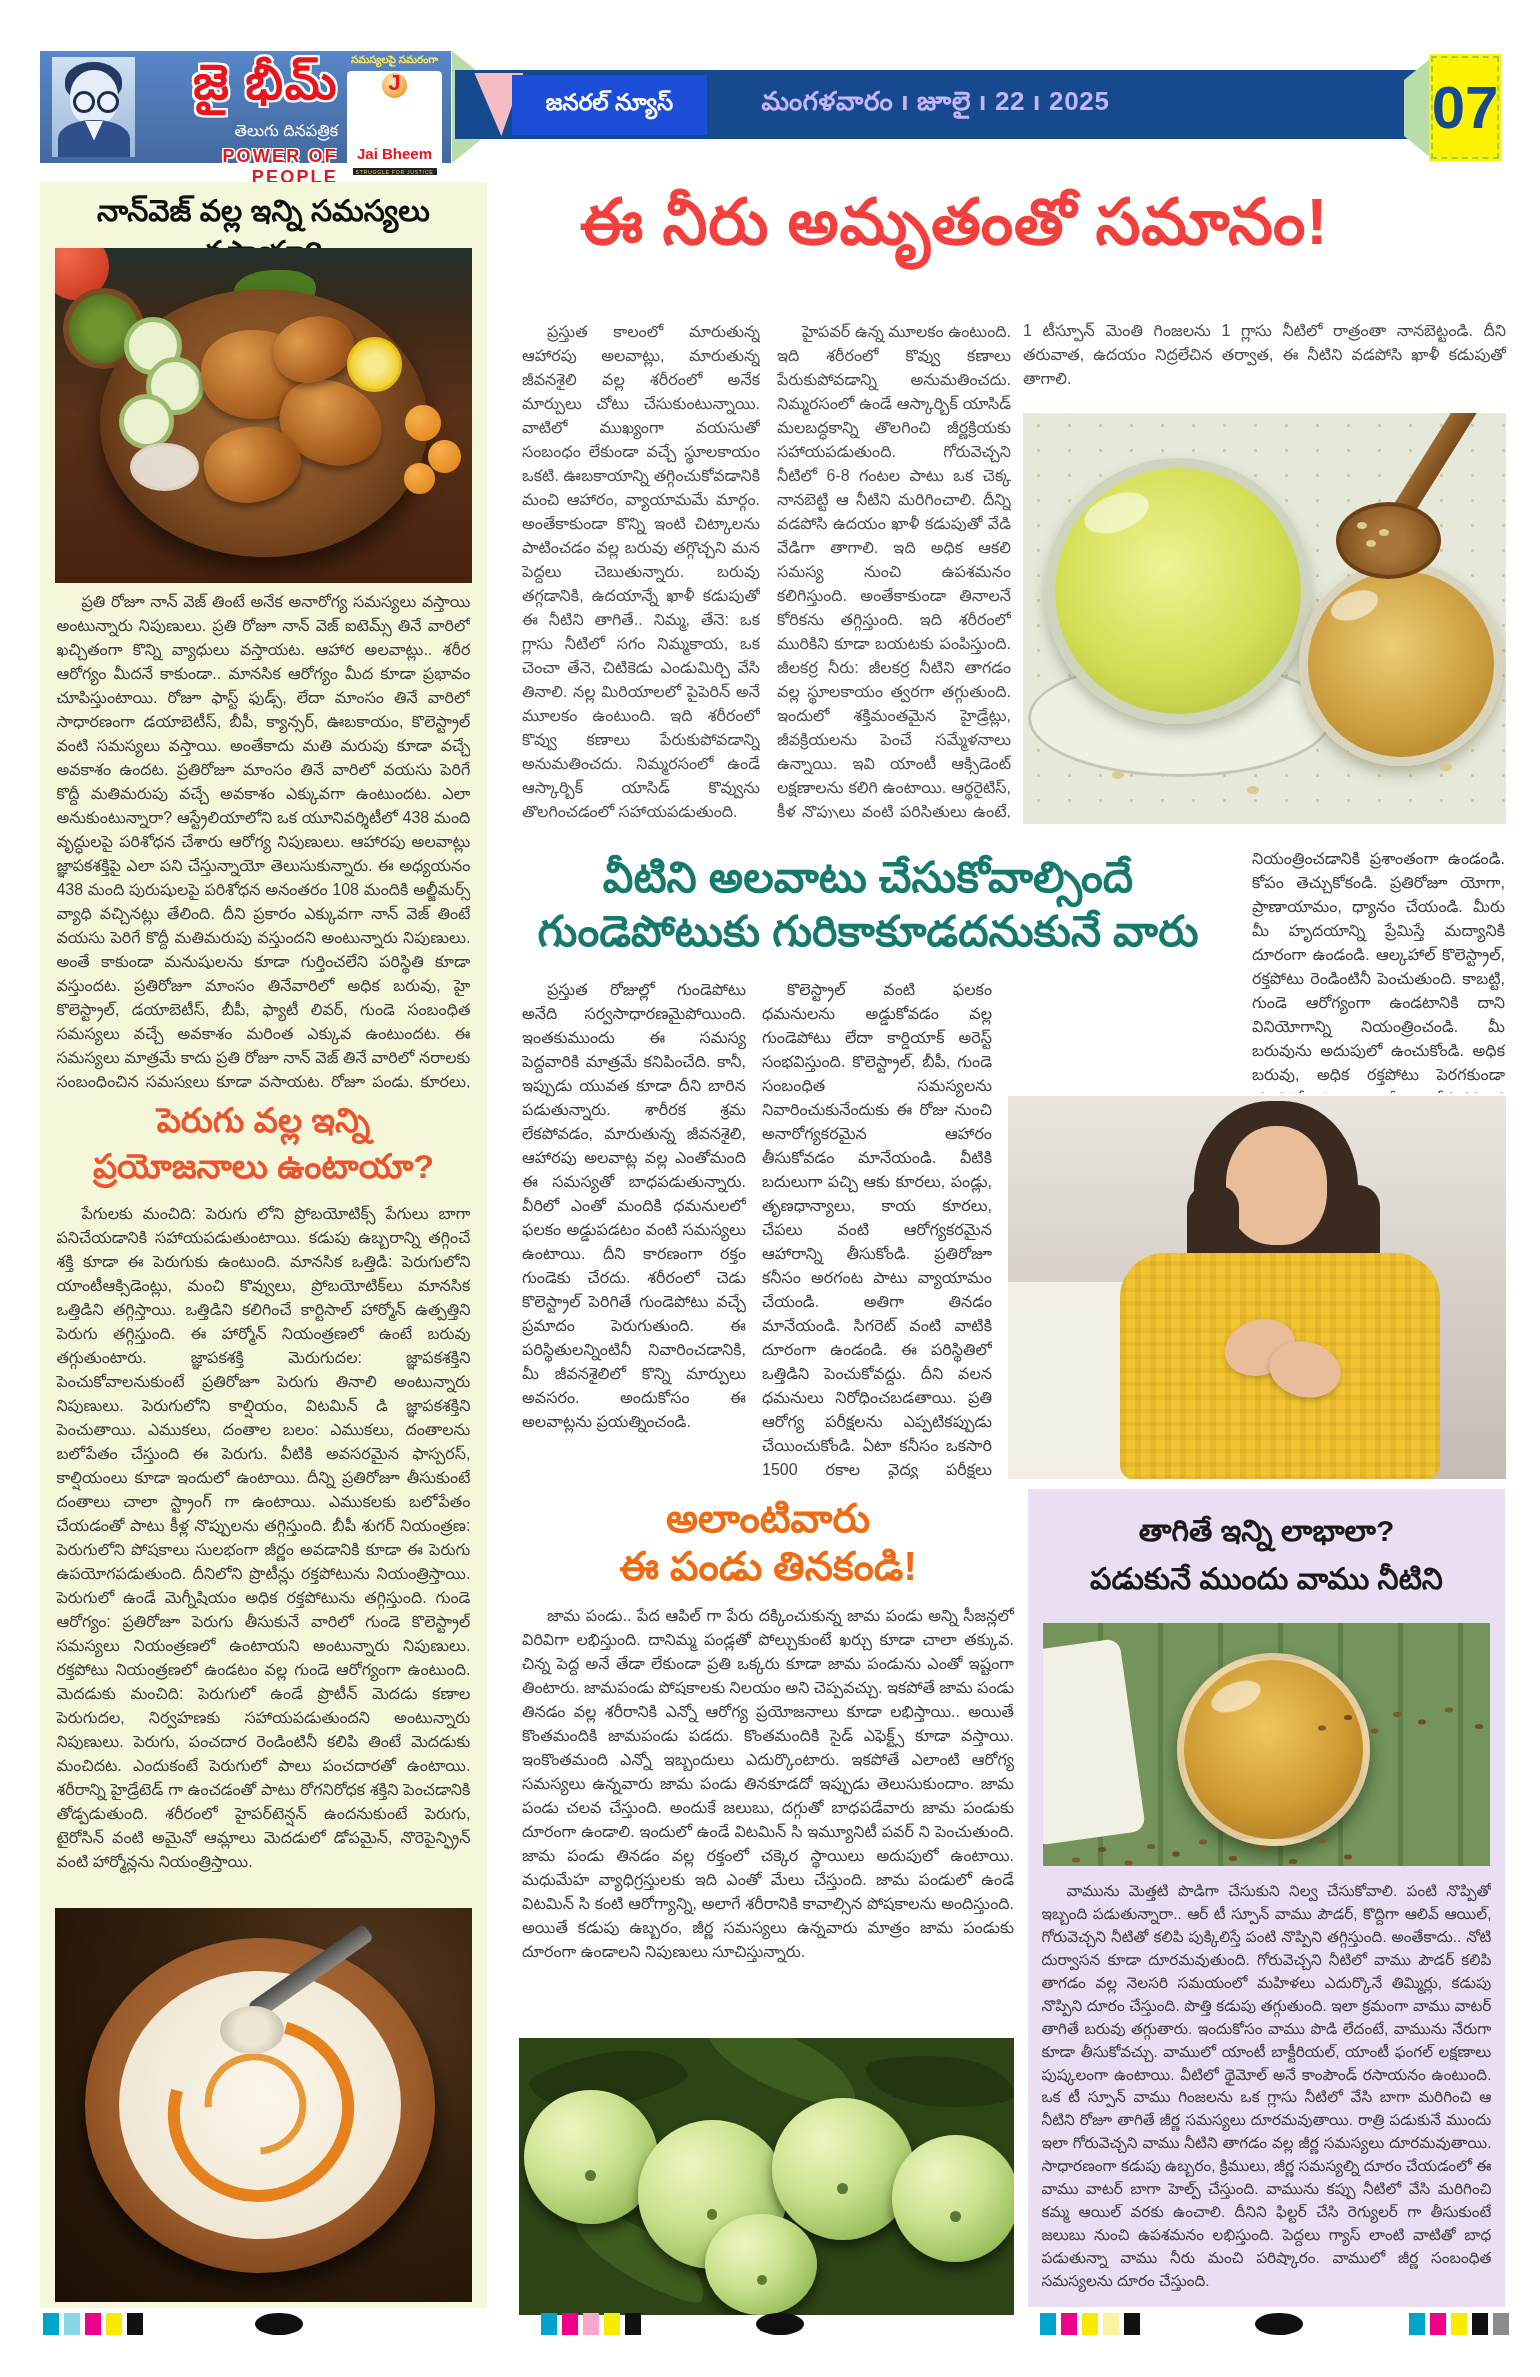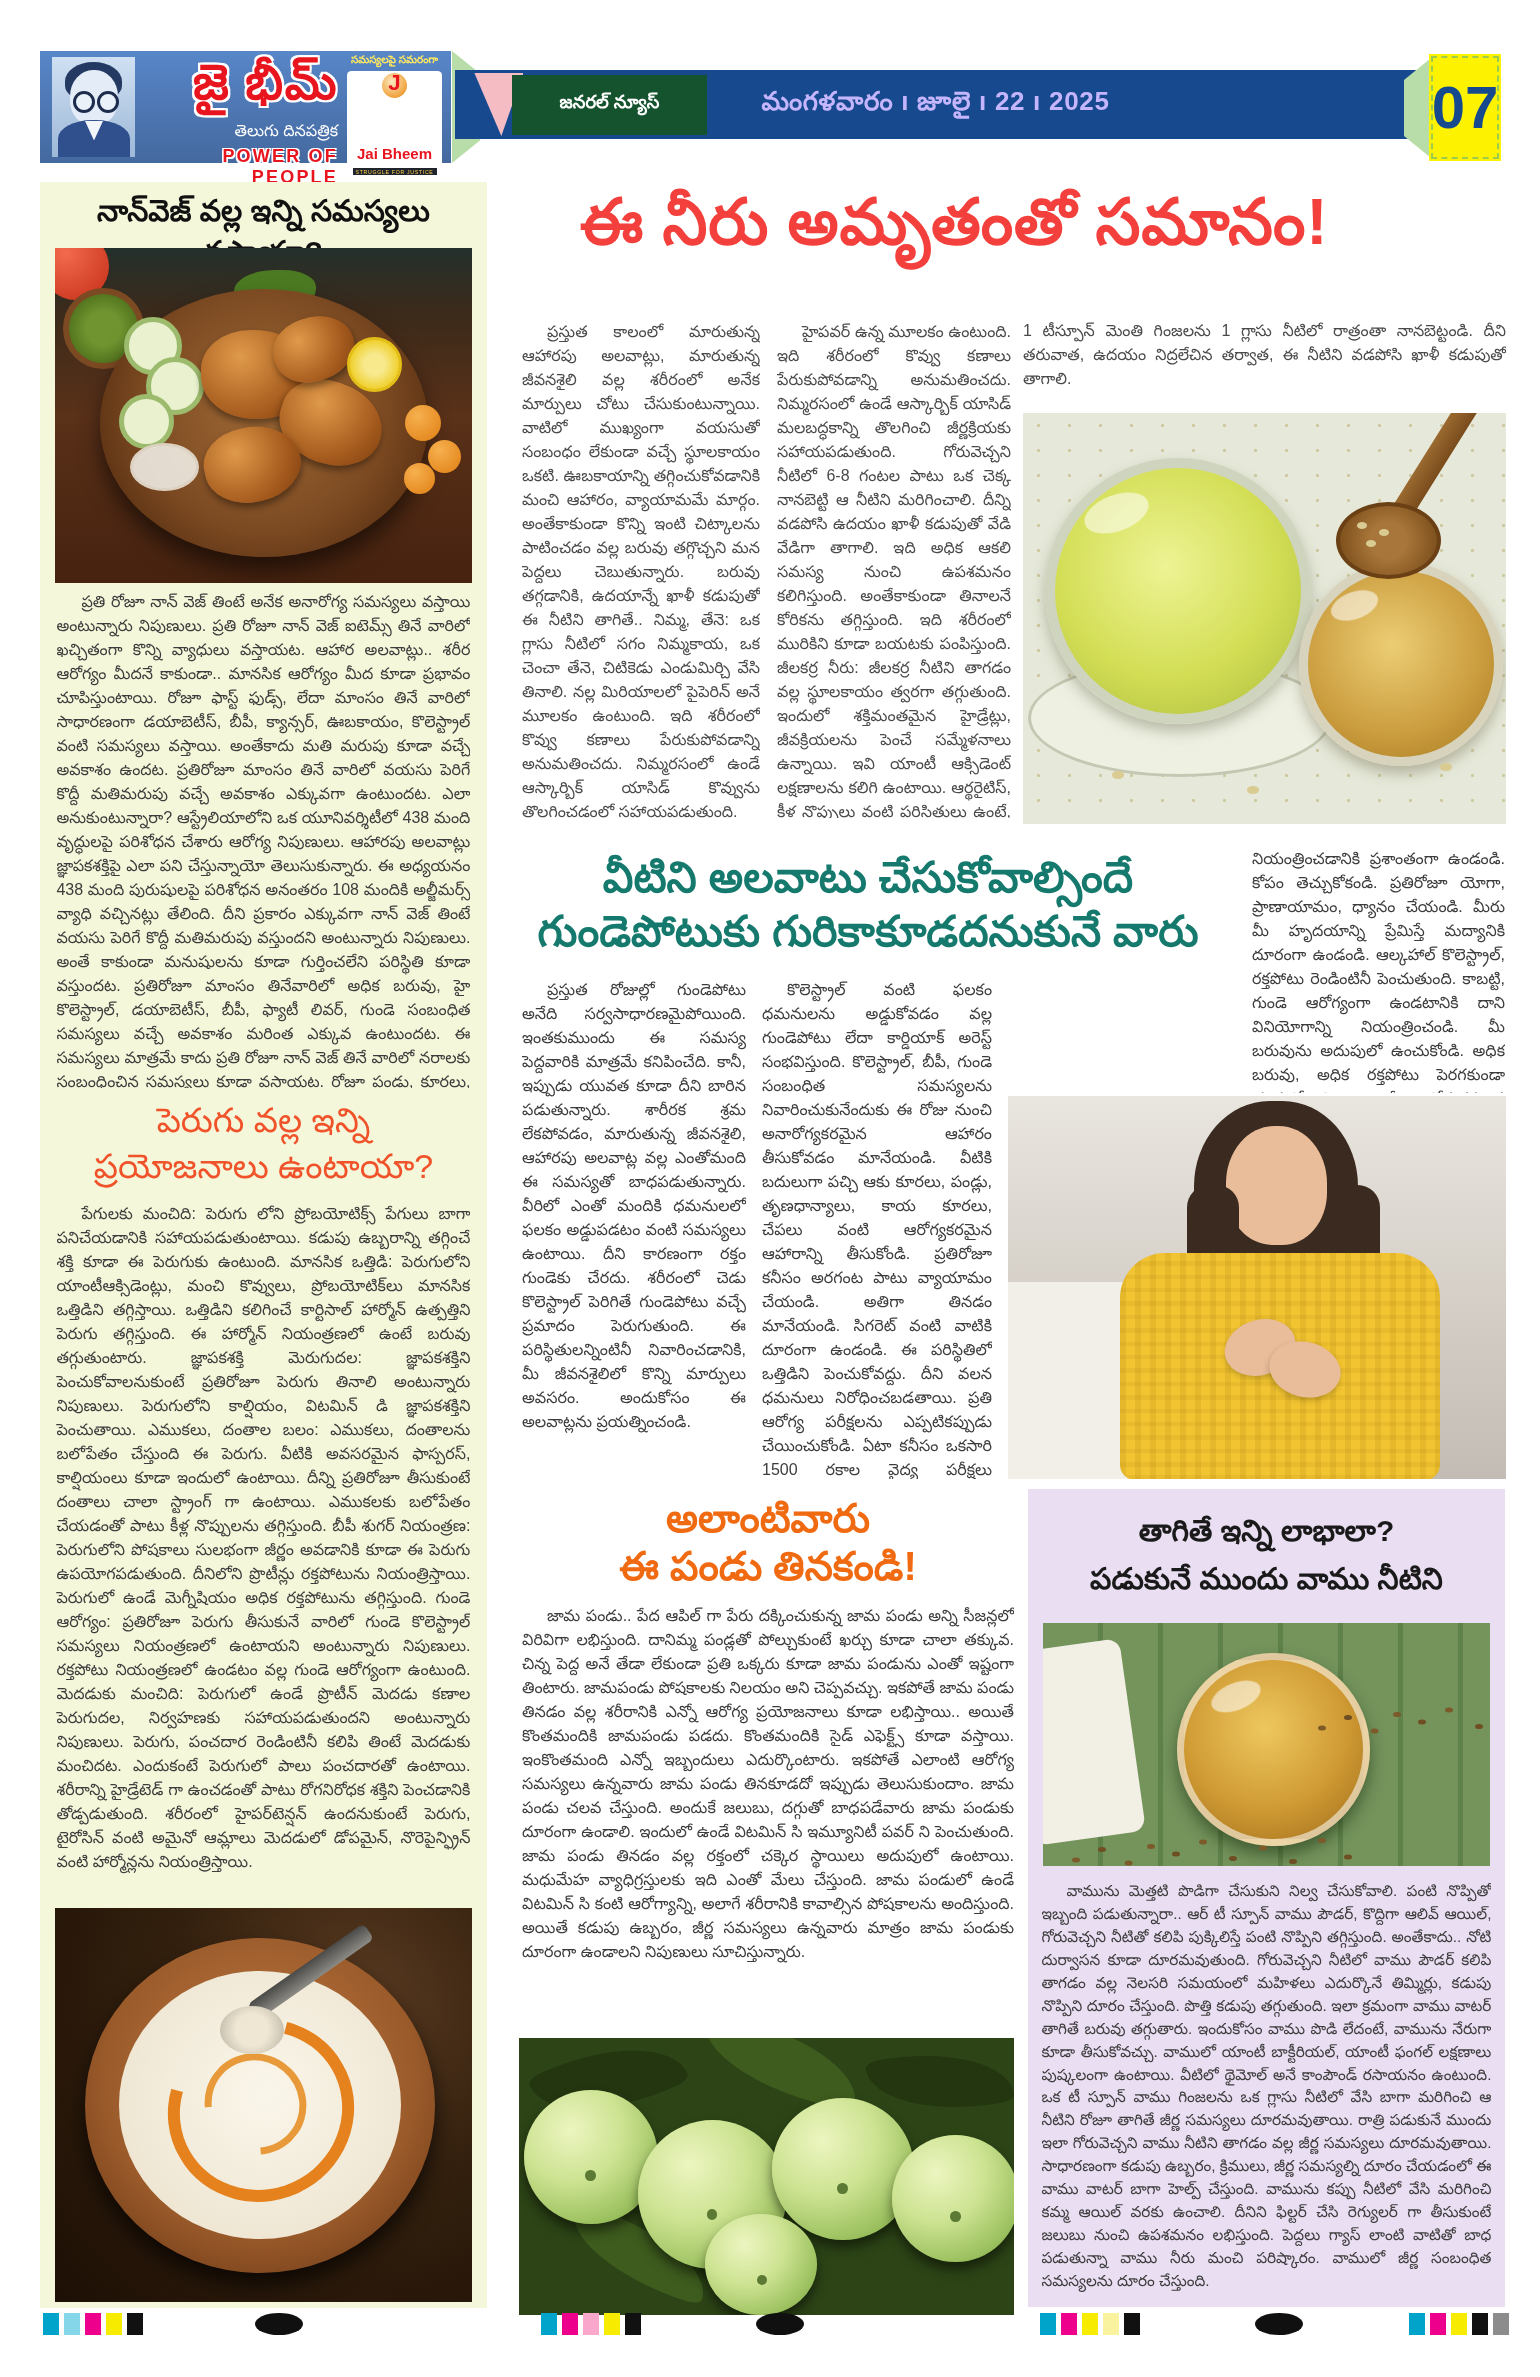--- a/index.html
+++ b/index.html
@@ -25,36 +25,36 @@
   .slogan{font-size:10.4px;color:#ffe95e;font-weight:bold;}
   .tv-box{margin:3px auto 1.5px auto;width:92px;background:#ffffff;border-radius:4.5px;padding:2.2px 1.5px;}
   .tv-emblem{width:25px;height:25px;margin:0 auto;border-radius:50%;background:radial-gradient(circle at 40% 35%,#fde9c0,#f0a23c 70%,#d87818);position:relative;}
   .tv-emblem span{position:absolute;left:0;right:0;top:-3px;color:#e8141e;font-weight:bold;font-size:22.4px;}
   .tv-name{color:#e8141e;font-weight:bold;font-size:15px;line-height:16.4px;margin-top:48px;}
   .tv-strip{background:#20242c;color:#ffd24a;font-size:5.2px;letter-spacing:0.7px;display:inline-block;padding:0.7px 3px;}
   .tv-suffix{color:#e8141e;font-weight:bold;font-size:9px;display:inline-block;margin-left:1.5px;}
   .mast-fold{left:452px;top:51px;width:28px;height:112px;background:#b9dda8;clip-path:polygon(0 0,100% 20%,100% 80%,0 100%);}
   .topbar{left:455px;top:70px;width:961px;height:69px;background:#17498f;}
   .pink-tri{left:19.4px;top:3px;width:49px;height:63px;background:#f6bcc4;clip-path:polygon(0 0,100% 0,55% 100%);}
-  .section-box{left:57px;top:4.5px;width:195px;height:60px;background:#14532d;display:flex;align-items:center;justify-content:center;
-    color:#ffffff;font-weight:bold;font-size:18px;}
+  .section-box{left:57px;top:4.5px;width:195px;height:60px;background:#1d4ed8;display:flex;align-items:center;justify-content:center;
+    color:#ffffff;font-weight:bold;font-size:23px;}
   .datebar{left:0;top:0;width:100%;height:69px;display:flex;align-items:center;justify-content:center;
     color:#c4b5fd;font-weight:bold;font-size:26px;letter-spacing:0.7px;}
   .pagenum-fold{left:1404px;top:58px;width:27px;height:100px;background:#b9dda8;clip-path:polygon(100% 0,0 22%,0 78%,100% 100%);}
   .pagenum{left:1429px;top:54px;width:72px;height:107px;background:#fdf300;outline:2.2px dashed #9ccc4e;outline-offset:-4.5px;
     display:flex;align-items:center;justify-content:center;color:#17498f;font-weight:bold;font-size:60px;}
 
   
   .col-left{left:40px;top:182px;width:447px;height:2126px;background:#f5f7da;}
   .headline-black{font-weight:bold;color:#111111;text-align:center;}
   .body-text{font-size:16px;line-height:1.5;color:#3c3c3c;text-align:justify;overflow:hidden;text-indent:25px;}
   .headline-red-big{font-weight:bold;color:#f4403c;text-align:center;font-size:64px;letter-spacing:0.7px;white-space:nowrap;}
   .headline-teal{font-weight:bold;color:#15796d;text-align:center;font-size:43px;line-height:54px;}
   .headline-orange{font-weight:bold;color:#f06a12;text-align:center;font-size:40px;line-height:48px;}
-  .headline-curd{font-weight:normal;color:#f0522a;text-align:center;font-size:34px;line-height:46px;}
+  .headline-curd{font-weight:bold;color:#f0522a;text-align:center;font-size:34px;line-height:46px;}
   .headline-ajwain{font-weight:bold;color:#1a1a1a;text-align:center;font-size:30px;line-height:48px;}
   .panel-lav{left:1028px;top:1489px;width:477px;height:818px;background:#eadef2;}
 
   
   .photo{overflow:hidden;}
   .food-photo{background:linear-gradient(180deg,#23302c 0%,#3c2a1a 20%,#5a3119 50%,#46220f 100%);}
   .plate{left:45px;top:41px;width:328px;height:268px;border-radius:50%;
     background:radial-gradient(circle at 50% 45%,#a06a36 0%,#7c4a22 55%,#5c3213 80%,#3a1e08 100%);box-shadow:0 13.4px 22.4px rgba(0,0,0,.55);}
   .chicken{border-radius:46% 54% 50% 50%;background:radial-gradient(circle at 35% 30%,#e09a4a,#a3591c 65%,#7a3d10);box-shadow:0 4.5px 7.5px rgba(0,0,0,.4);}
   .cucumber{border-radius:50%;background:#e9f1cf;border:5.2px solid #9dbb6d;}

